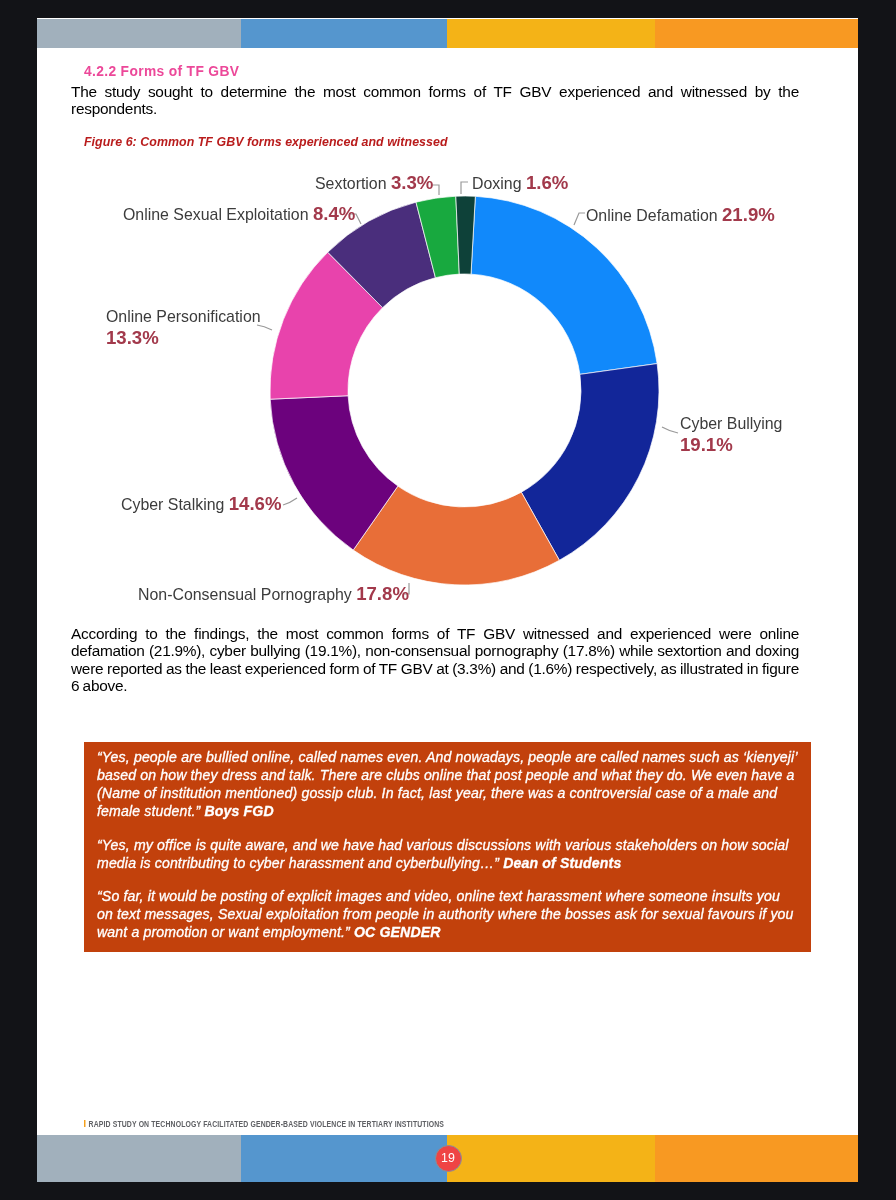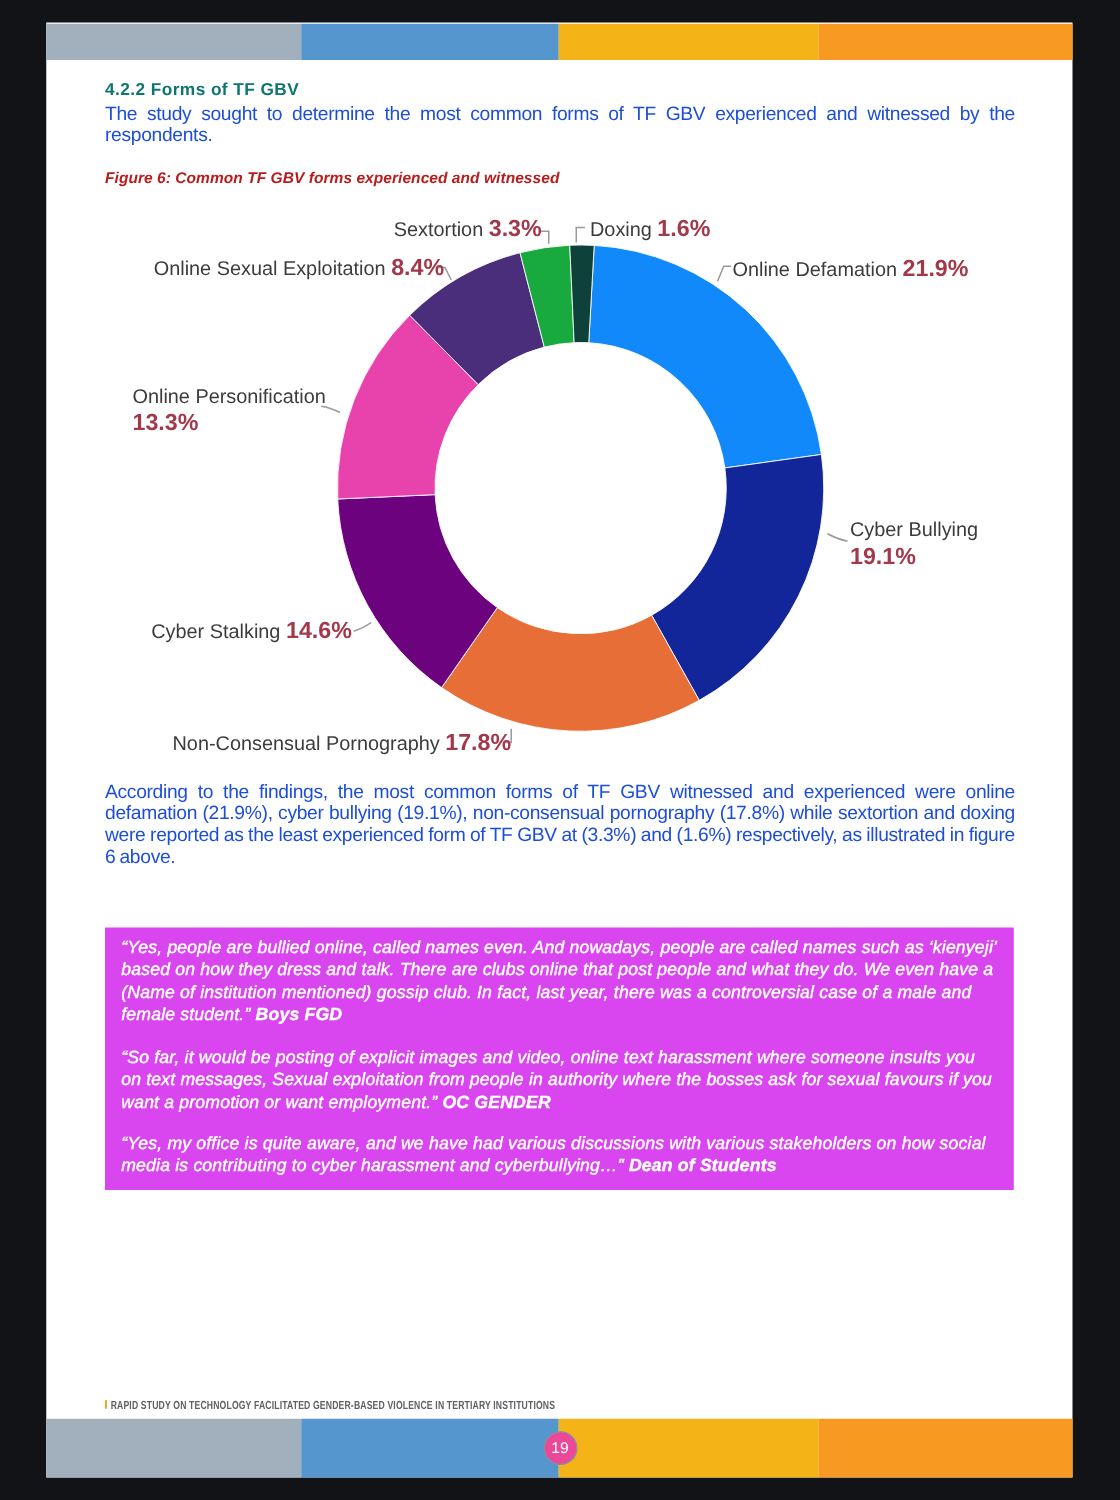--- a/index.html
+++ b/index.html
@@ -15,46 +15,46 @@
     width: 821px; height: 1164px;
     background: #ffffff;
   }
   
   .cbar { position:absolute; left:0; width:821px; display:flex; }
   .cbar > div { height:100%; }
 
   
   .h3 {
     position:absolute; left:47px; top:46px;
-    font-size:13.8px; font-weight:bold; color:#0f766e;
+    font-size:13.8px; font-weight:bold; color:#ec4899;
     letter-spacing:0.35px;
   }
   
   .para {
-    position:absolute; left:47px; width:728px;
-    font-size:15.4px; color:#1d4ed8; line-height:17.4px;
+    position:absolute; left:34px; width:728px;
+    font-size:15.4px; color:#000000; line-height:17.4px;
     text-align:justify; word-spacing:-0.75px; letter-spacing:-0.25px;
   }
   .lead { letter-spacing:0.06px !important; word-spacing:0 !important; font-size:15.6px !important; }
   .caption {
     position:absolute; left:47px;
     font-size:12.4px; font-weight:bold; font-style:italic;
     color:#b91c1c; letter-spacing:0.05px;
   }
 
   
   #chart { position:absolute; left:0px; top:150px; width:821px; height:460px; }
   .svglab { font-family:"Liberation Sans", sans-serif; }
   .lname { font-size:15.9px; fill:#3c3c3c; }
   .lval  { font-size:18.6px; fill:#A2394B; font-weight:bold; }
 
   
   #quotebox {
     position:absolute; left:47px; top:724px; width:727px;
-    background:#d946ef; padding:6px 13px 11px 13px;
+    background:#c2410c; padding:6px 13px 11px 13px;
   }
   #quotebox p {
     color:#ffffff; font-style:italic; font-size:14.1px; line-height:18.05px; letter-spacing:0.145px;
     font-weight:normal; -webkit-text-stroke:0.32px #ffffff;
   }
   #quotebox p + p { margin-top:15.5px; }
   #quotebox b { font-weight:bold; font-style:italic; }
 
   
   #footer {
@@ -62,21 +62,21 @@
     font-size:9.4px; font-weight:bold; color:#5f6064;
     letter-spacing:0.18px; display:flex; align-items:center;
     transform:scaleX(0.735); transform-origin:left center;
     white-space:nowrap;
   }
   #footer .fbar { display:inline-block; width:2.2px; height:7.5px; background:#F4A01C; margin-right:4px; }
 
   #pagenum {
     position:absolute; left:397.5px; top:1126.5px;
     width:27px; height:27px; border-radius:50%;
-    background:#ec4899; border:1.3px solid #8a9099;
+    background:#ef4444; border:1.3px solid #8a9099;
     color:#ffffff; font-size:12.4px; font-weight:normal;
     display:flex; align-items:center; justify-content:center;
   }
 </style>
 </head>
 <body>
 
 <div id="page">
 
   <div class="cbar" id="topbar" style="top:1px;height:29px">
@@ -117,22 +117,22 @@
         <text x="278" y="21" text-anchor="start" class="svglab"><tspan class="lname">Sextortion </tspan><tspan class="lval">3.3%</tspan></text>
         <path d="M 431 14 L 424 14 L 424 26" fill="none" stroke="#9a9a9a" stroke-width="1.2"></path>
         <text x="435" y="21" text-anchor="start" class="svglab"><tspan class="lname">Doxing </tspan><tspan class="lval">1.6%</tspan></text>
       </svg></div>
 
   <div class="para" style="top:607px">According to the findings, the most common forms of TF GBV witnessed and experienced were online defamation (21.9%), cyber bullying (19.1%), non-consensual pornography (17.8%) while sextortion and doxing were reported as the least experienced form of TF GBV at (3.3%) and (1.6%) respectively, as illustrated in figure 6 above.</div>
 
 
   <div id="quotebox">
       <p><span>“Yes, people are bullied online, called names even. And nowadays, people are called names such as ‘kienyeji’ based on how they dress and talk. There are clubs online that post people and what they do. We even have a (Name of institution mentioned) gossip club. In fact, last year, there was a controversial case of a male and female student.” </span><b>Boys FGD</b></p>
+      <p><span>“Yes, my office is quite aware, and we have had various discussions with various stakeholders on how social media is contributing to cyber harassment and cyberbullying…” </span><b>Dean of Students</b></p>
       <p><span>“So far, it would be posting of explicit images and video, online text harassment where someone insults you on text messages, Sexual exploitation from people in authority where the bosses ask for sexual favours if you want a promotion or want employment.” </span><b>OC GENDER</b></p>
-      <p><span>“Yes, my office is quite aware, and we have had various discussions with various stakeholders on how social media is contributing to cyber harassment and cyberbullying…” </span><b>Dean of Students</b></p>
     </div>
 
   <div id="footer">
     <span class="fbar"></span>
     <span>RAPID STUDY ON TECHNOLOGY FACILITATED GENDER-BASED VIOLENCE IN TERTIARY INSTITUTIONS</span>
   </div>
 
   <div class="cbar" id="bottombar" style="top:1117px;height:47px">
       <div style="background: rgb(161, 176, 188); width: 204px;"></div>
       <div style="background: rgb(85, 150, 206); width: 206px;"></div>

